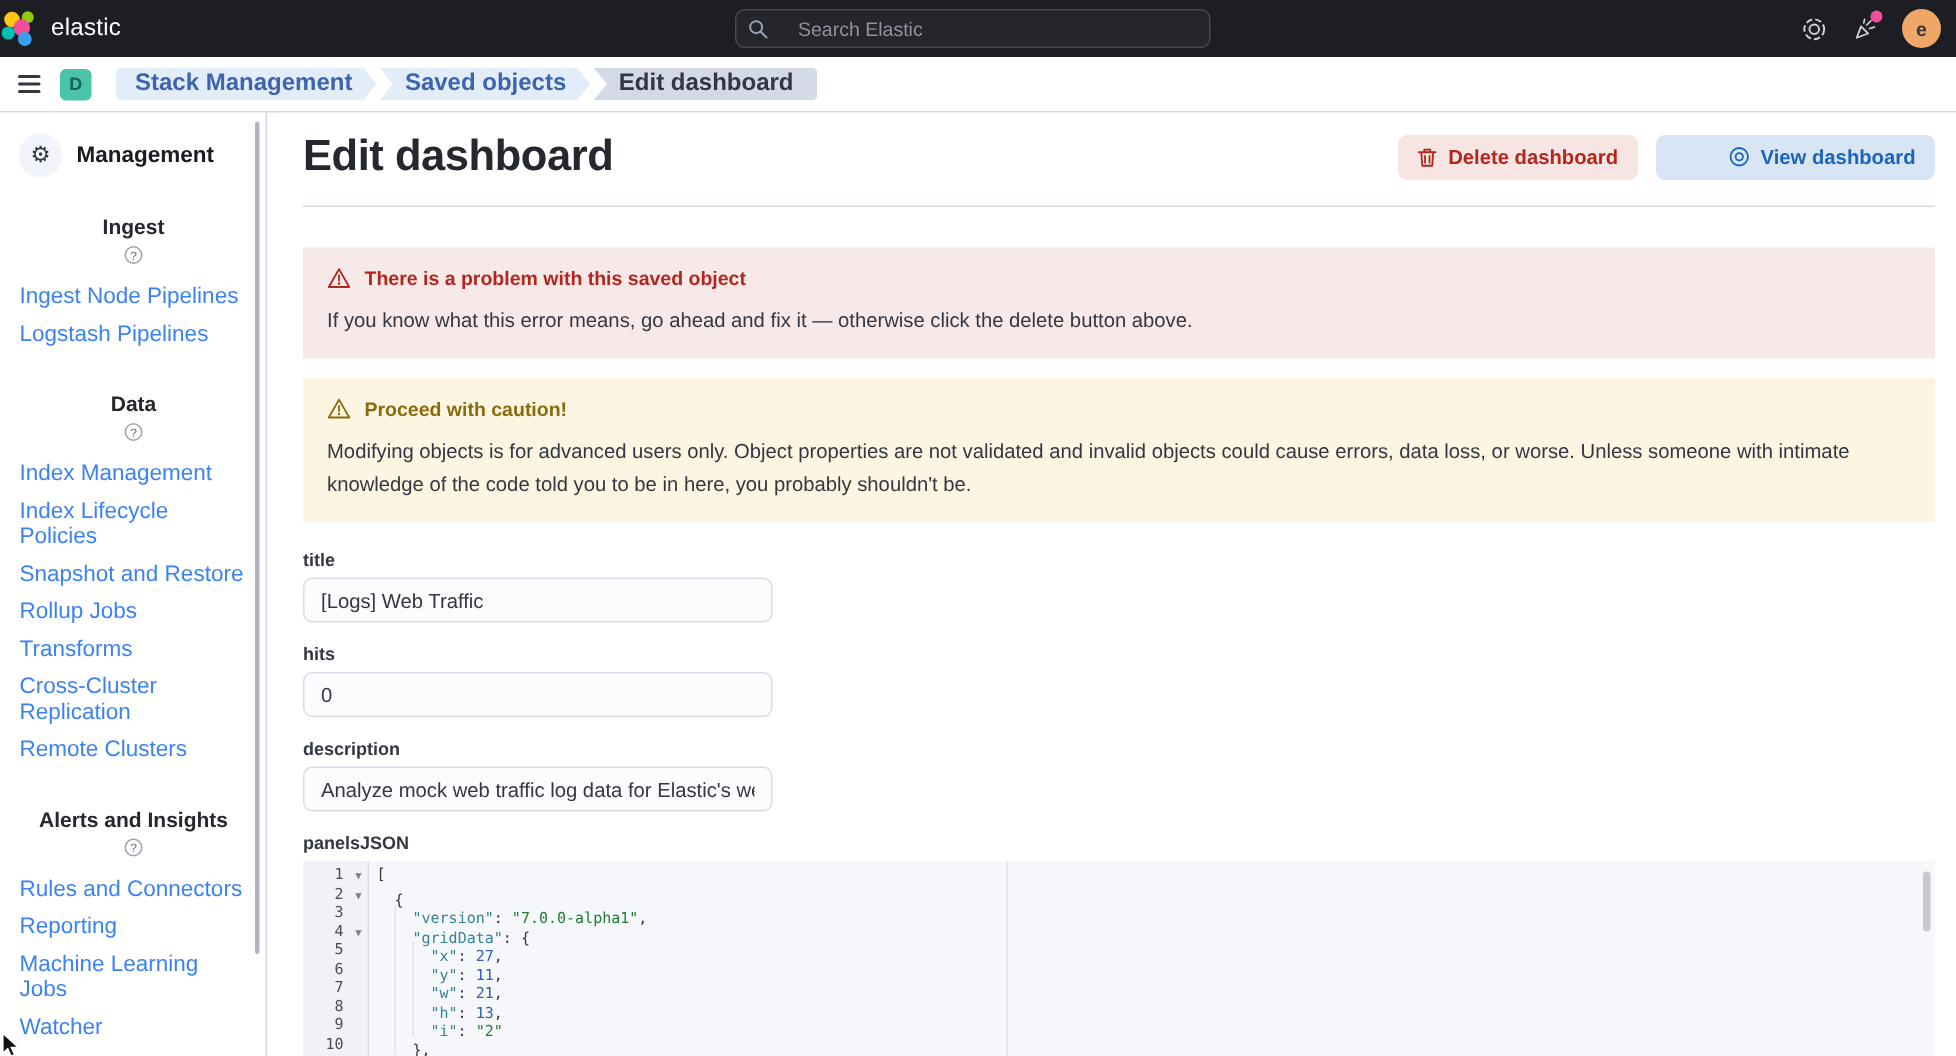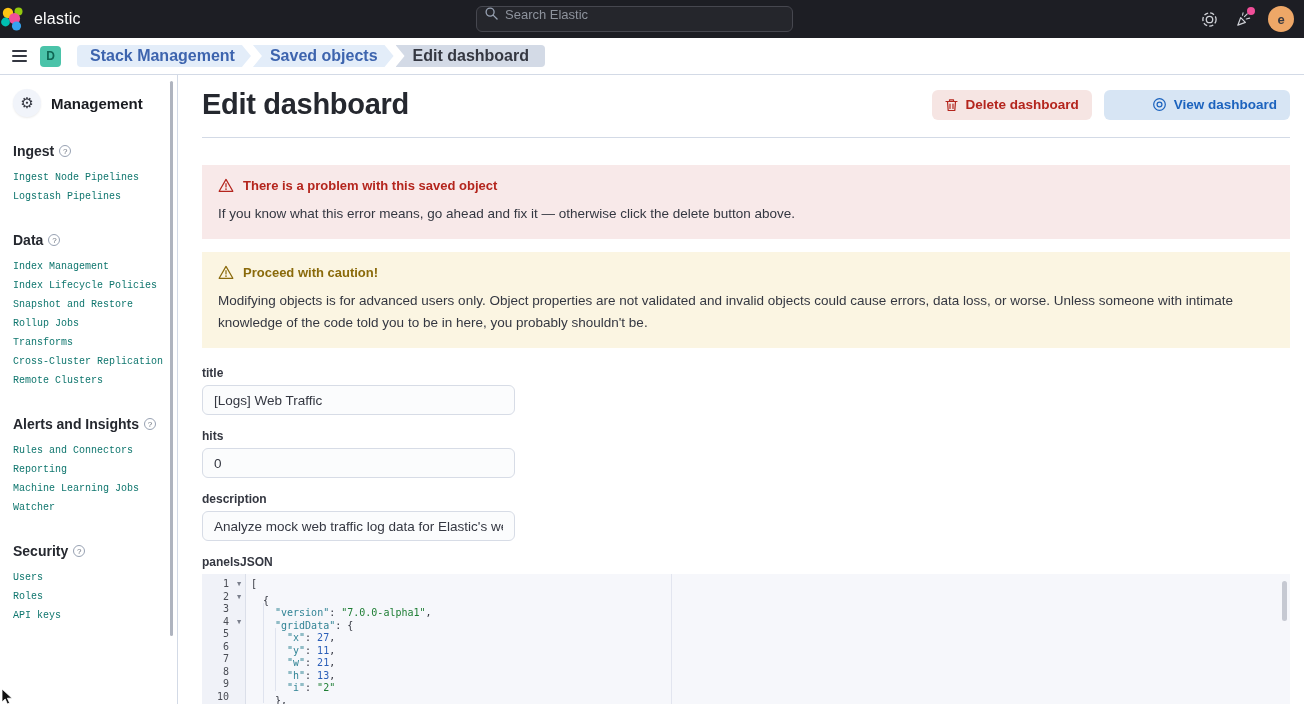--- a/index.html
+++ b/index.html
@@ -11,22 +11,22 @@
     --c-border:#D3DAE6; --c-text:#343741;
   }
   *{box-sizing:border-box;margin:0;padding:0;}
   html,body{width:1304px;height:704px;overflow:hidden;}
   body{font-family:"Liberation Sans",sans-serif;background:#fff;color:var(--c-text);position:relative;}
 
   
   .topbar{height:38px;background:#1D1E24;display:flex;align-items:center;position:relative;}
   .brand{display:flex;align-items:center;gap:8px;}
   .brand-name{color:#fff;font-size:16px;letter-spacing:.2px;}
-  .searchbox{position:absolute;left:476px;top:6px;width:317px;height:26px;border:1px solid #46474F;
-    border-radius:6px;background:#25262C;display:flex;align-items:flex-start;padding:0 8px;gap:7px;}
+  .searchbox{position:absolute;left:490px;top:6px;width:317px;height:26px;border:1px solid #46474F;
+    border-radius:6px;background:#25262C;display:flex;align-items:center;padding:0 8px;gap:20px;}
   .searchbox input{flex:1;background:transparent;border:none;outline:none;color:#D4DAE5;font-size:13px;font-family:"Liberation Sans",sans-serif;}
   .searchbox input::placeholder{color:#8E939D;}
   .top-right{position:absolute;right:6px;top:0;height:38px;display:flex;align-items:center;gap:16px;padding-right:4px;}
   .tr-icon{position:relative;width:18px;height:18px;display:flex;align-items:center;justify-content:center;cursor:pointer;}
   .notif-dot{position:absolute;right:-3px;top:-3px;width:8px;height:8px;border-radius:50%;background:#F04E98;}
   .avatar{width:26px;height:26px;border-radius:50%;background:#EEA767;color:#343741;font-size:13px;font-weight:700;
     display:flex;align-items:center;justify-content:center;cursor:pointer;}
 
   
   .crumbbar{height:37px;background:#fff;border-bottom:1px solid var(--c-border);display:flex;align-items:center;}
@@ -44,24 +44,24 @@
 
   
   .app{display:flex;height:629px;}
   .sidebar{width:178px;border-right:1px solid var(--c-border);padding:14px 12px 0 13px;position:relative;flex:none;}
   .side-scroll{position:absolute;right:4px;top:6px;width:3px;height:555px;background:#AFB4BF;border-radius:2px;}
   .side-head{display:flex;align-items:center;gap:10px;margin-bottom:16px;}
   .gear-circle{width:28px;height:28px;border-radius:50%;background:#F1F4FA;display:flex;align-items:center;justify-content:center;
     font-size:15px;color:#343741;box-shadow:0 1px 2px rgba(0,0,0,.08);}
   .side-title-main{font-size:15px;font-weight:700;color:#1A1C21;}
   .side-section{margin-top:26px;}
-  .side-sec-title{font-size:14px;font-weight:700;color:#25282F;margin-bottom:9px;display:flex;align-items:center;gap:5px;}
+  .side-sec-title{font-size:14px;font-weight:700;color:#25282F;margin-bottom:9px;display:flex;align-items:center;gap:5px;flex-direction:column;}
   .qmark{width:12px;height:12px;border:1px solid #98A2B3;border-radius:50%;color:#69707D;font-size:8px;font-weight:400;
     display:inline-flex;align-items:center;justify-content:center;}
-  .side-item{font-size:10px;color:#0f766e;padding:4px 0;cursor:pointer;font-family:Liberation Mono, monospace;}
+  .side-item{font-size:15px;color:#3b82f6;padding:4px 0;cursor:pointer;}
 
   
   .content{flex:1;padding:13px 14px 0 24px;overflow:hidden;}
   .page-head{display:flex;align-items:center;justify-content:space-between;}
   h1.page-title{font-size:29px;font-weight:700;color:#25282F;letter-spacing:-.3px;}
   .head-actions{display:flex;gap:12px;}
   .btn{height:30px;border:none;border-radius:6px;font-family:"Liberation Sans",sans-serif;font-size:13.5px;font-weight:600;
     display:flex;align-items:center;gap:7px;padding:0 13px;cursor:pointer;}
   .btn-danger{background:var(--c-danger-bg);color:var(--c-danger-text);background-color:#F6E5E3;}
   .btn-primary{background:var(--c-primary-bg);color:var(--c-primary-text);padding-left:48px;}

